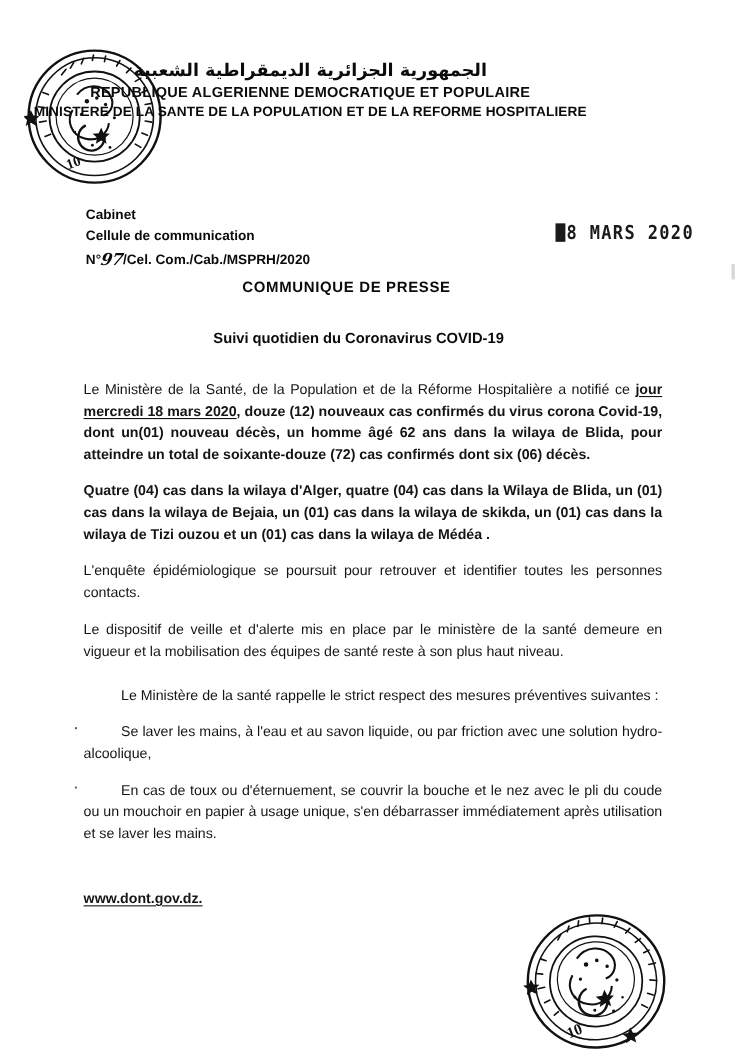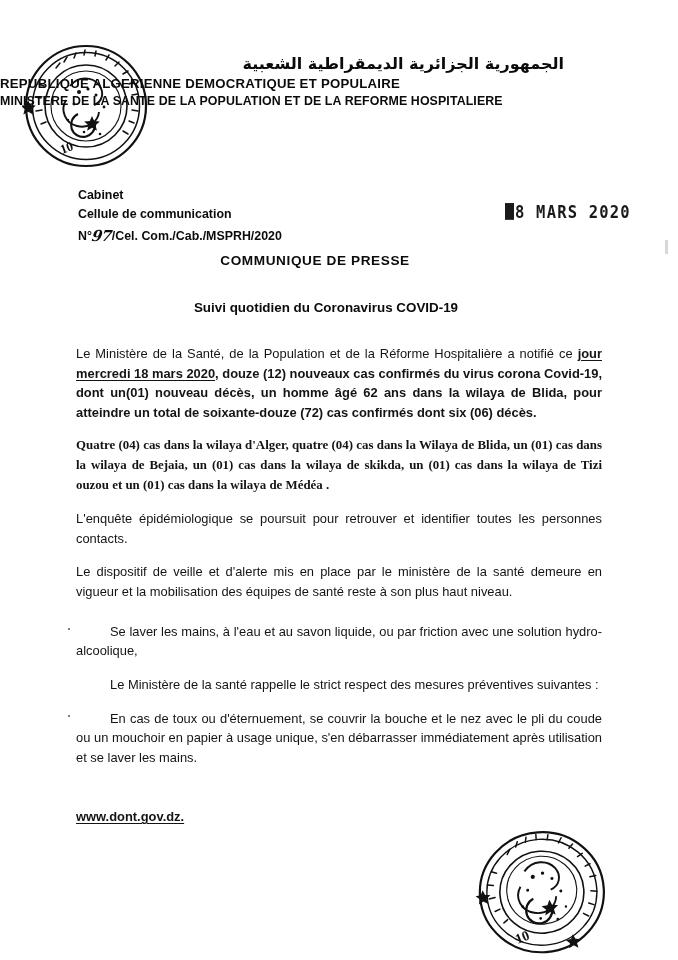--- a/index.html
+++ b/index.html
@@ -30,20 +30,21 @@
 
   .seal-top { left: 22px; top: 42px; width: 128px; height: 128px; }
   .seal-bottom { left: 470px; top: 828px; width: 150px; height: 132px;
                  transform: rotate(-4deg); }
 
   
   .header {
     position: absolute;
     left: 0; top: 52px;
     width: 564px;
+    text-align: center;
   }
   .hdr-ar {
     font-family: "DejaVu Sans", sans-serif;
     font-weight: bold;
     direction: rtl;
     unicode-bidi: bidi-override;
     font-size: 16px;
     letter-spacing: 0.5px;
     line-height: 1.45;
     color: #0b0b0b;
@@ -145,21 +146,21 @@
     text-align: justify;
   }
   .body p { margin: 0 0 14px 0; }
   .p-intro { font-weight: normal; }
   .p-intro .b { font-weight: bold; }
   .p-intro .u {
     font-weight: bold;
     text-decoration: underline;
     text-underline-offset: 2px;
   }
-  .p-bold { font-weight: bold; font-family: Liberation Serif, serif; }
+  .p-bold { font-weight: bold; }
   .p-reg { font-weight: normal; }
   .indent { text-indent: 34px; }
   .bullet-row {
     position: relative;
   }
   .bullet-row .dot {
     position: absolute;
     left: -8px;
     top: 6px;
     width: 2px;
@@ -252,23 +253,23 @@
     <p class="p-intro"><span>Le Ministère de la Santé, de la Population et de la Réforme Hospitalière a notifié ce </span><span class="u">jour mercredi 18 mars 2020</span><span class="b">,  douze (12) nouveaux cas confirmés du virus corona Covid-19, dont un(01) nouveau décès, un homme âgé 62 ans dans la wilaya de Blida, pour atteindre un total de  soixante-douze (72) cas confirmés dont six (06) décès.</span></p>
 
     <p class="p-bold">Quatre (04) cas dans la wilaya d'Alger, quatre (04) cas dans la Wilaya de Blida, un (01) cas dans la wilaya de Bejaia, un (01) cas dans la wilaya de skikda, un (01) cas dans la wilaya de Tizi ouzou et un (01) cas dans la wilaya de Médéa .</p>
 
     <p class="p-reg">L'enquête épidémiologique se poursuit pour retrouver et identifier toutes les personnes contacts.</p>
 
     <p class="p-reg">Le dispositif de veille et d'alerte mis en place par le ministère de la santé demeure en vigueur et la mobilisation des équipes de santé reste à son plus haut niveau.</p>
 
     <div class="spacer-sm"></div>
 
+    <p class="p-reg indent">Le Ministère de la santé rappelle le strict respect des mesures préventives suivantes :</p>
+
     <p class="p-reg indent bullet-row"><span class="dot"></span><span>Se laver les mains, à l'eau et au savon liquide, ou par friction avec une solution hydro- alcoolique,</span></p>
-
-    <p class="p-reg indent">Le Ministère de la santé rappelle le strict respect des mesures préventives suivantes :</p>
 
     <p class="p-reg indent bullet-row"><span class="dot"></span><span>En cas de toux ou d'éternuement, se couvrir la bouche et le nez avec le pli du coude ou un mouchoir en papier à usage unique, s'en débarrasser immédiatement après utilisation et se laver les mains.</span></p>
 
     <div class="spacer-sm"></div>
 
     <p class="p-reg"><br><span class="url">www.dont.gov.dz.</span></p>
   </div>
 
   <div class="seal seal-bottom">
     <svg viewBox="0 0 150 132" width="150" height="132" aria-hidden="true">

